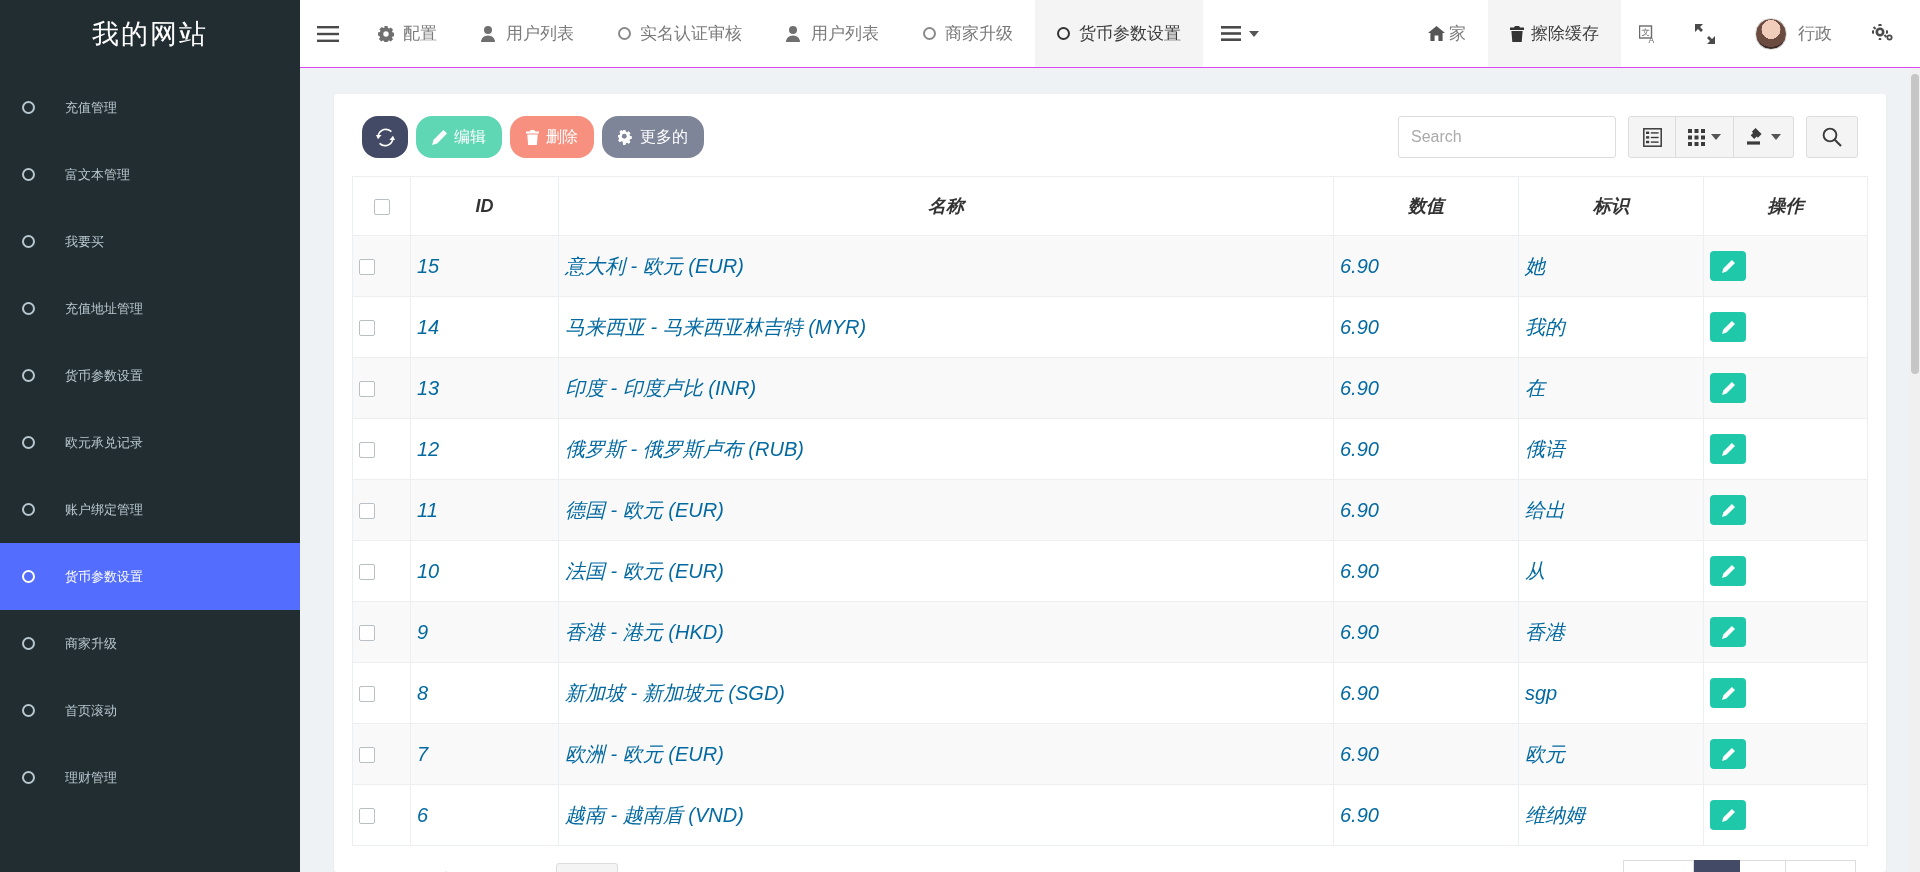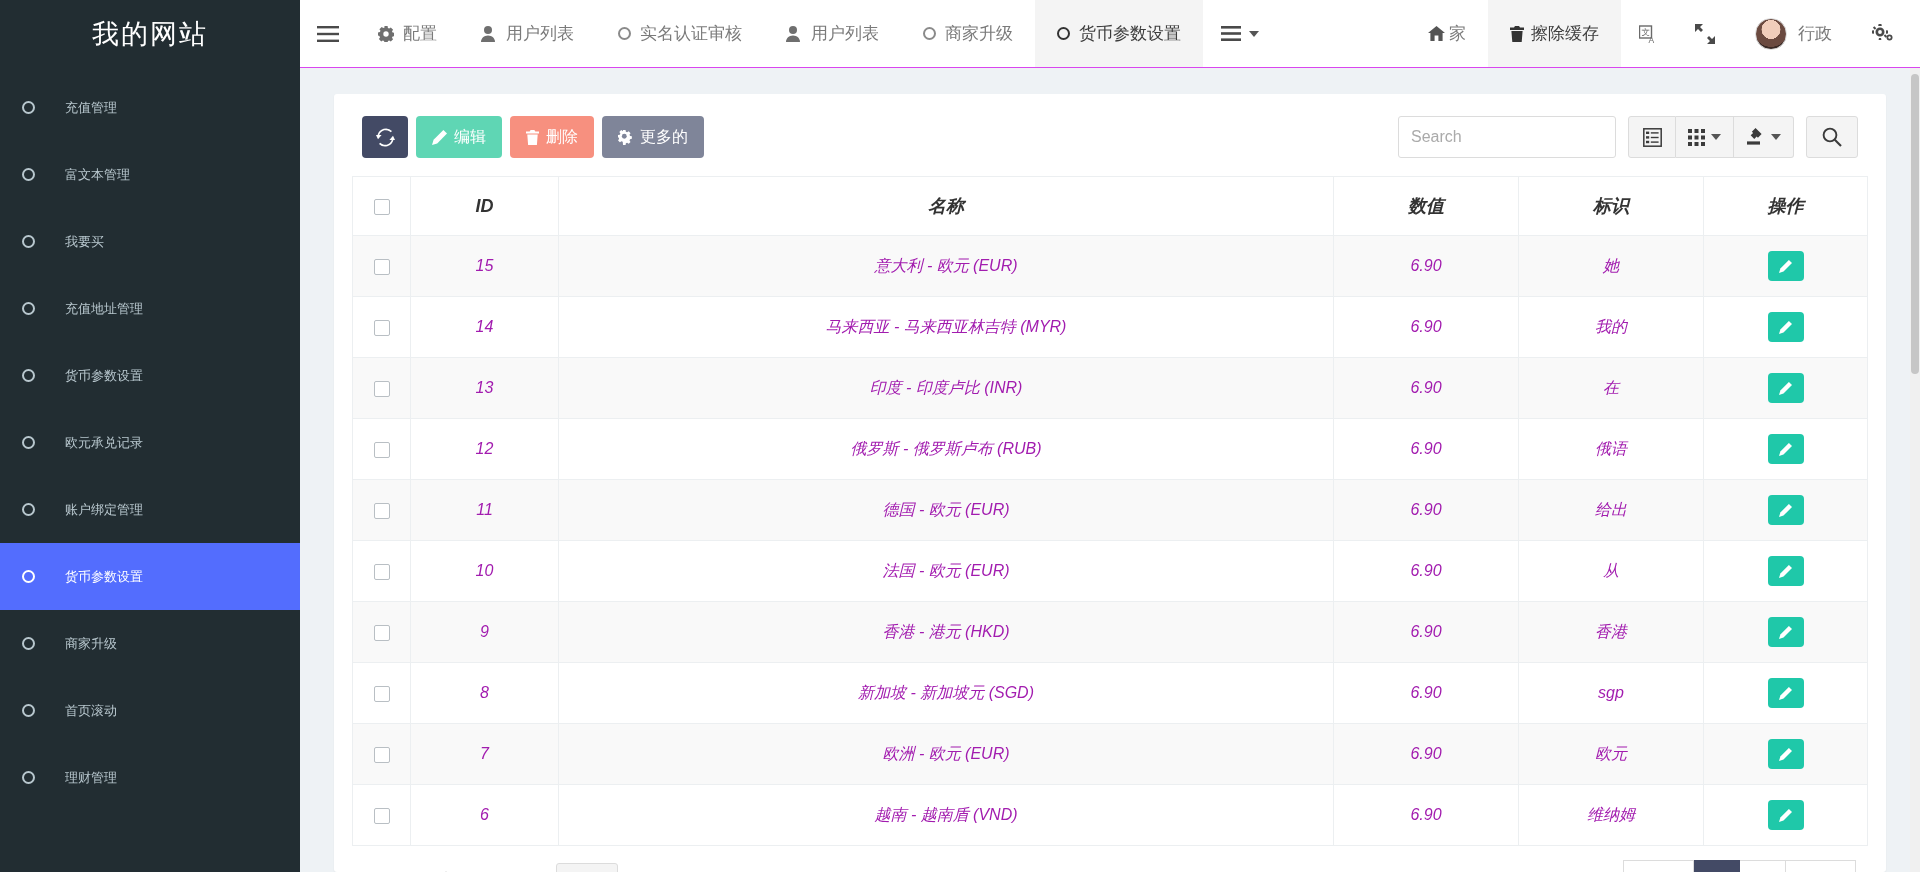--- a/index.html
+++ b/index.html
@@ -84,21 +84,21 @@
   }
   .card {
     background: #fff; border-radius: 3px;
     padding: 22px 18px 0 18px;
     height: 100%;
     box-shadow: 0 1px 2px rgba(0,0,0,.05);
   }
 
   .toolbar { display: flex; align-items: center; padding: 0 10px 18px 10px; }
   .btn {
-    height: 42px; border-radius: 4px; border: none;
+    height: 42px; border-radius: 16px; border: none;
     display: inline-flex; align-items: center; gap: 7px;
     padding: 0 16px; color: #fff; font-size: 16px; cursor: pointer;
     font-family: inherit;
   }
   .btn.refresh { background: #434a65; width: 46px; justify-content: center; padding: 0; }
   .btn.edit { background: #5fd6b4; }
   .btn.del { background: #f7907f; }
   .btn.more { background: #7f8599; }
   .btn + .btn { margin-left: 8px; }
 
@@ -121,21 +121,21 @@
 
   
   table { width: 100%; border-collapse: collapse; table-layout: fixed; font-style: italic; }
   thead th {
     font-size: 18px; color: #333; font-weight: bold;
     padding: 17px 6px; text-align: center;
     border: 1px solid #eceff1; border-top: 1px solid #eceff1;
     background: #fff;
   }
   tbody td {
-    font-size: 16px; color: #a21caf; text-align: center;
+    font-size: 20px; color: #0369a1; text-align: left;
     padding: 14px 6px; border: 1px solid #eceff1;
     height: 61px;
   }
   tbody tr:nth-child(odd) td { background: #f9f9f9; }
   tbody tr:nth-child(even) td { background: #fff; }
   .cb {
     width: 16px; height: 16px; border: 1px solid #b9bfc4; border-radius: 2px;
     display: inline-block; background: #fff; cursor: pointer; vertical-align: middle;
   }
   .edit-mini {

